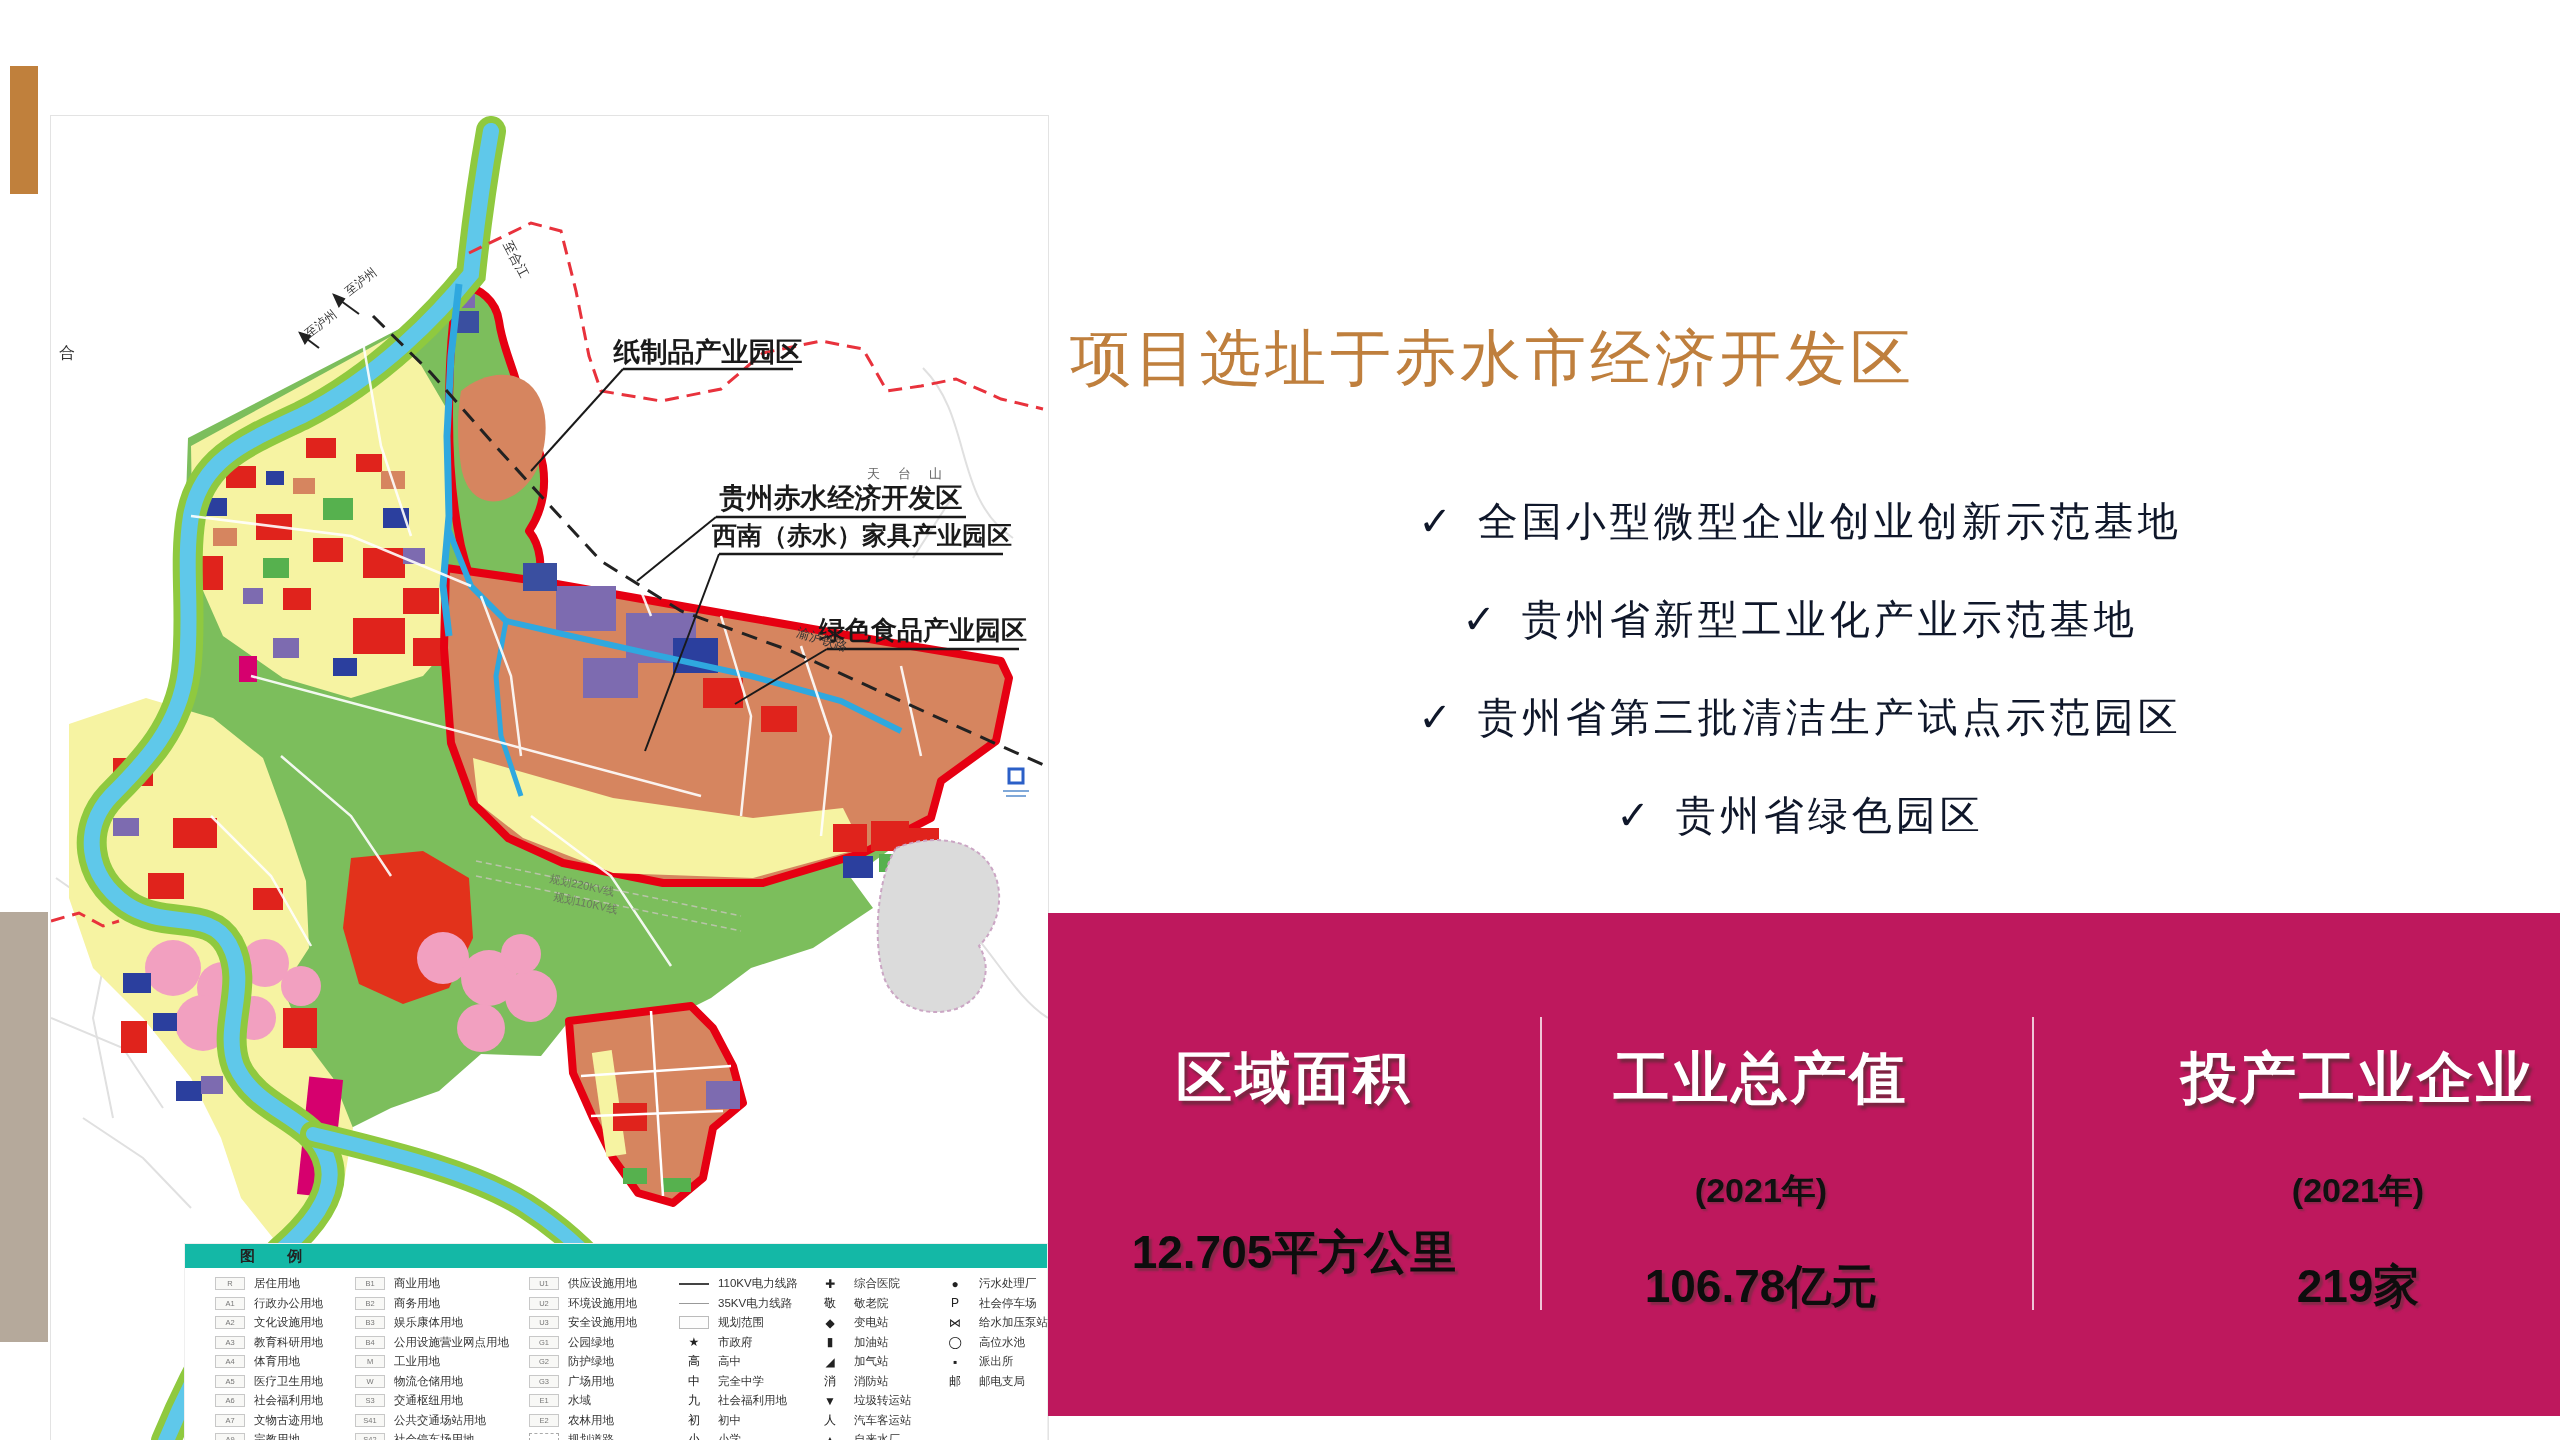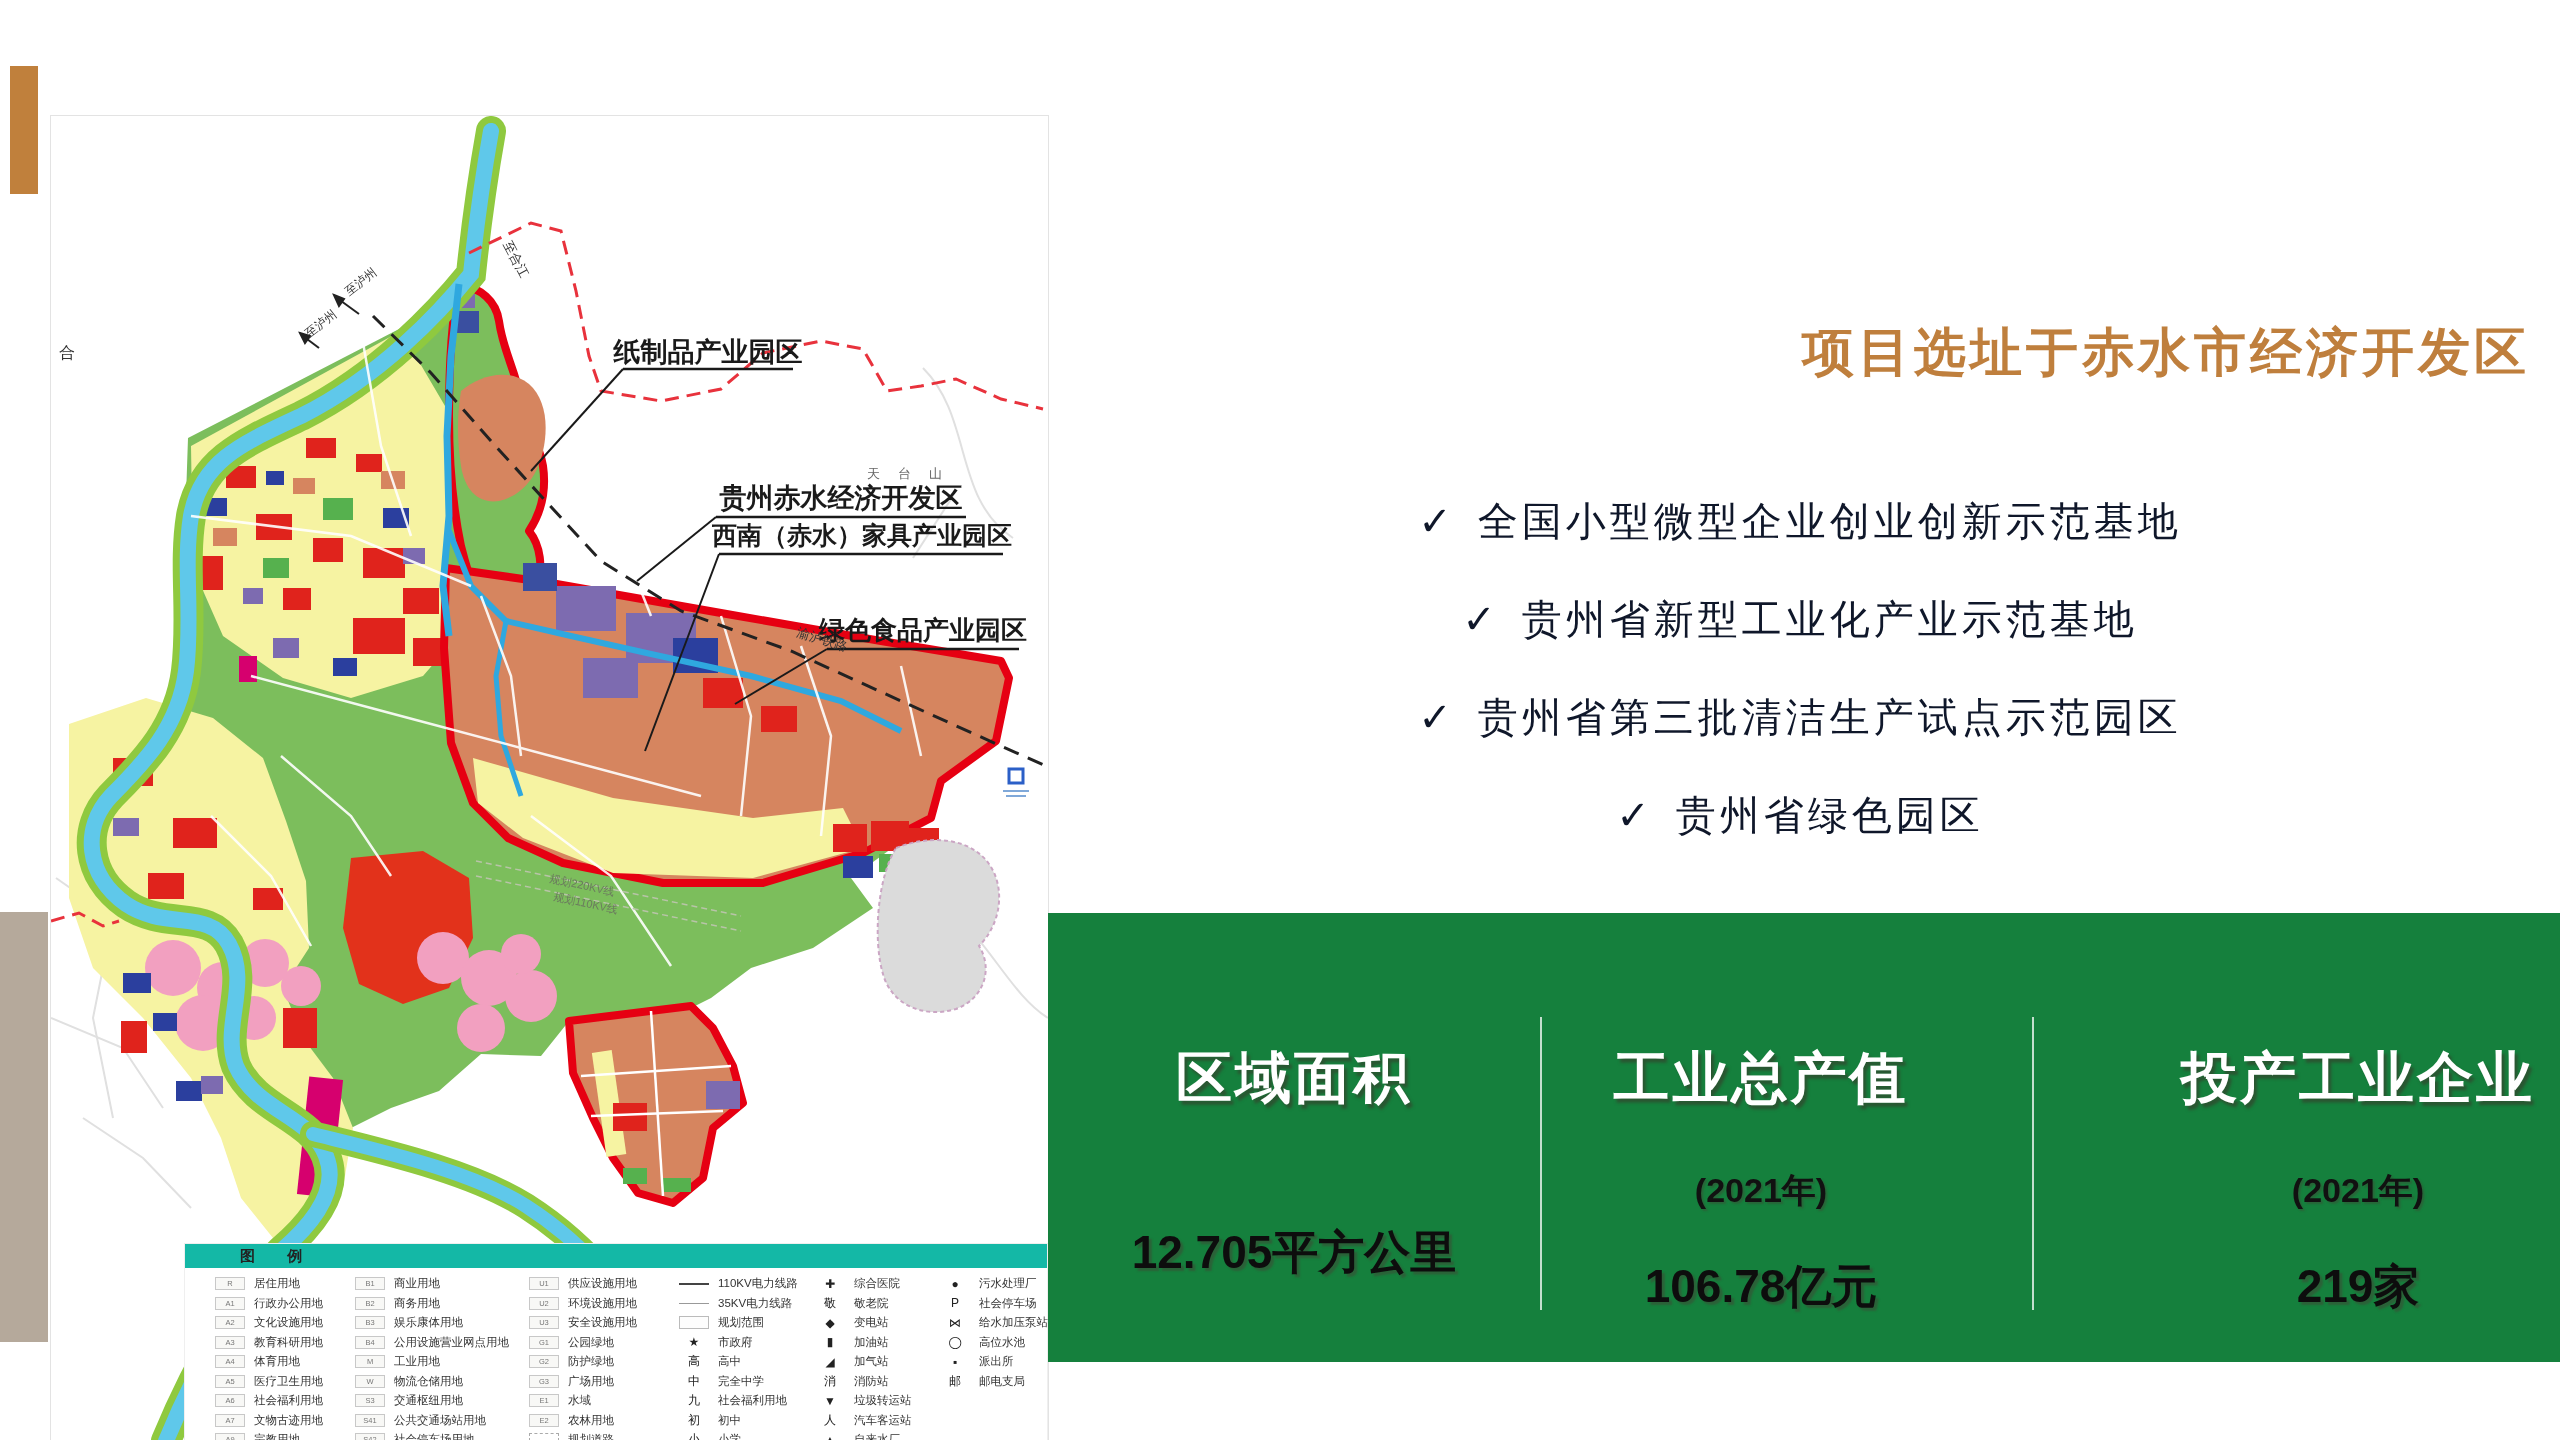--- a/index.html
+++ b/index.html
@@ -26,28 +26,28 @@
       flex:0 0 30px;}
   .sw.sym{border:none;background:transparent;font-size:12px;color:#222;}
   .sw.line110{border:none;background:transparent;position:relative;}
   .sw.line110:before{content:"";position:absolute;left:0;top:6px;width:30px;height:2px;background:#444;}
   .sw.line35{border:none;background:transparent;position:relative;}
   .sw.line35:before{content:"";position:absolute;left:0;top:6px;width:30px;height:1px;background:#999;}
   .sw.range{background:#FDFDFD;border:1px solid #BBB;}
   .sw.road{background:#FFF;border:1px dashed #AAA;}
   .legend-label{font-size:11.5px;color:#333;white-space:nowrap;}
   
-  .headline{position:absolute;left:1070px;top:318px;width:1460px;text-align:right;font-size:52px;
-            font-weight:700;color:#BF7F3D;letter-spacing:4px;white-space:nowrap;}
+  .headline{position:absolute;left:1070px;top:318px;width:1460px;text-align:left;font-size:61px;
+            font-weight:400;color:#BF7F3D;letter-spacing:4px;white-space:nowrap;}
   .bullets{position:absolute;left:1070px;top:472px;width:1460px;text-align:center;}
   .bullet-line{height:98px;line-height:98px;font-size:40px;color:#0f172a;letter-spacing:4px;white-space:nowrap;}
   .bullet-line .check{margin-right:22px;font-weight:400;}
   
   .side-band{position:absolute;left:0;top:912px;width:48px;height:430px;background:#B5A99B;}
-  .stats{position:absolute;left:1048px;top:913px;width:1512px;height:449px;background:#15803d;}
+  .stats{position:absolute;left:1048px;top:913px;width:1512px;height:503px;background:#be185d;}
   .stats .divider{position:absolute;top:104px;height:293px;width:2px;background:rgba(255,255,255,0.75);}
   .stat-col{position:absolute;top:0;height:100%;}
   .stat-title{position:absolute;left:0;width:100%;top:128px;text-align:center;font-size:56px;font-weight:700;
               color:#FFFFFF;letter-spacing:3px;text-shadow:3px 4px 3px rgba(60,50,40,0.55);white-space:nowrap;}
   .stat-year{position:absolute;left:0;width:100%;top:255px;text-align:center;font-size:34px;font-weight:700;
              color:#111;text-shadow:2px 2px 2px rgba(70,60,50,0.4);}
   .stat-value{position:absolute;left:0;width:100%;top:343px;text-align:center;font-size:46px;font-weight:700;
               color:#0d0d0d;text-shadow:3px 3px 2px rgba(70,60,50,0.45);white-space:nowrap;}
   .stat-value.single{top:309px;}
 </style>

